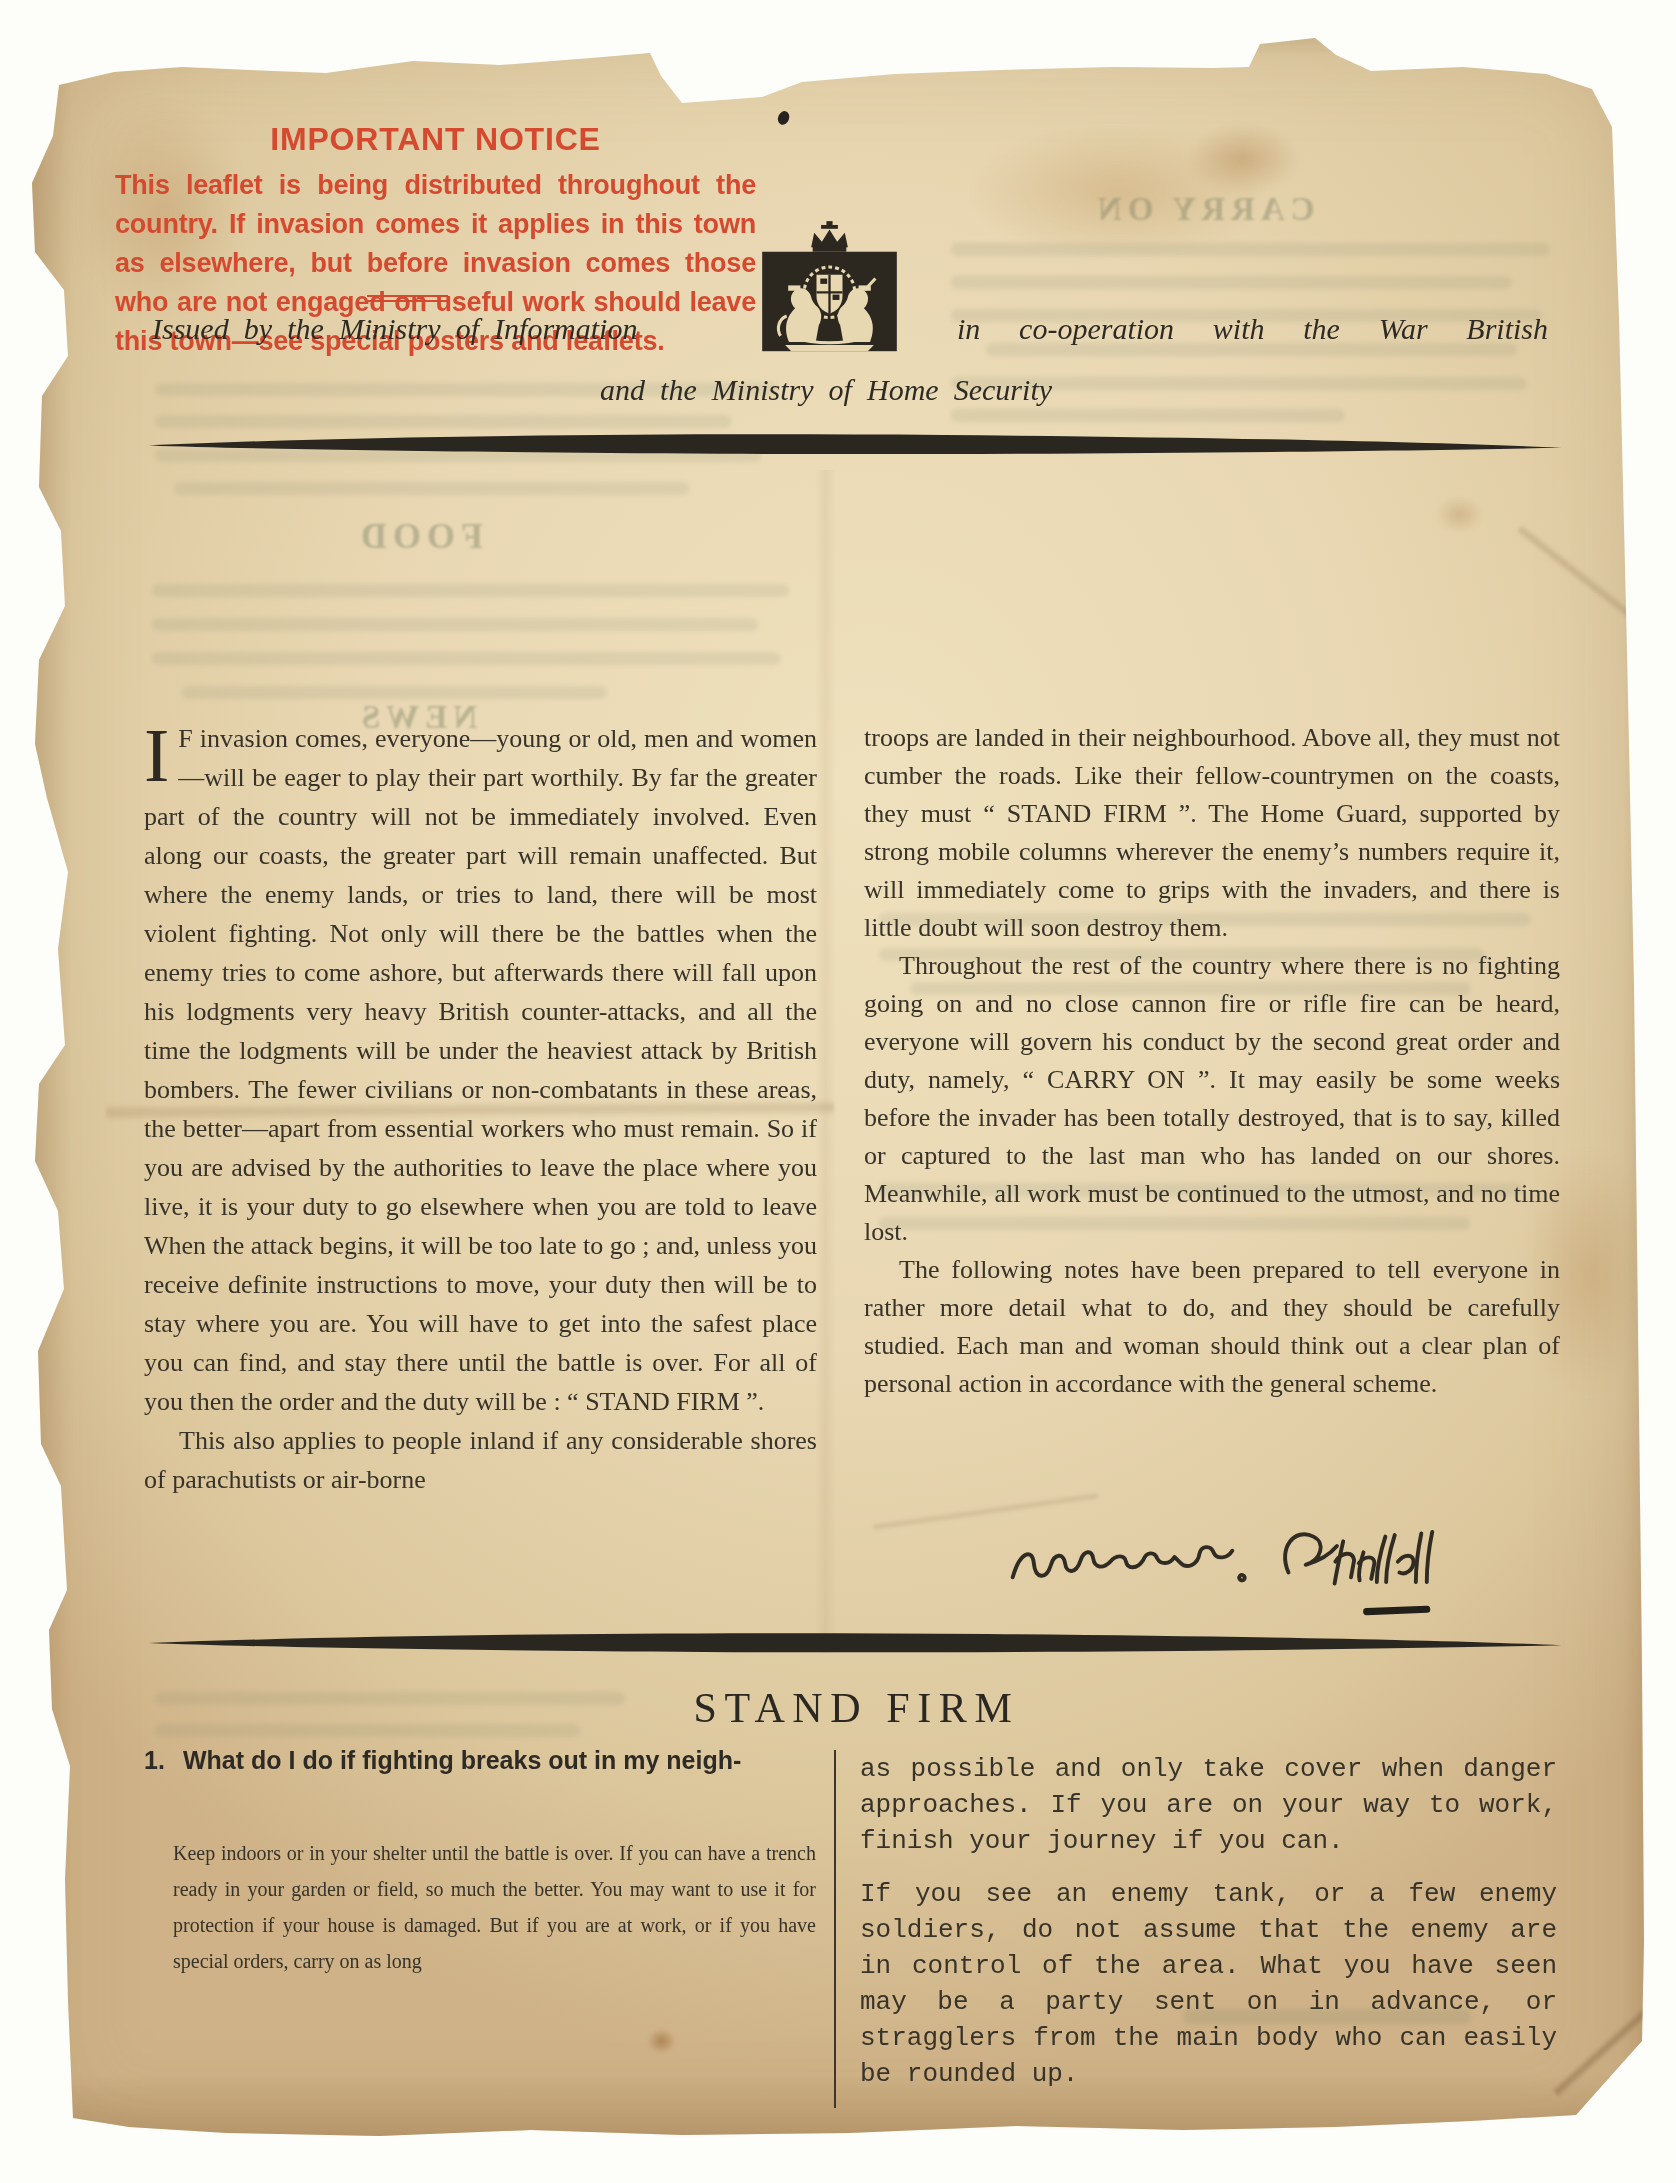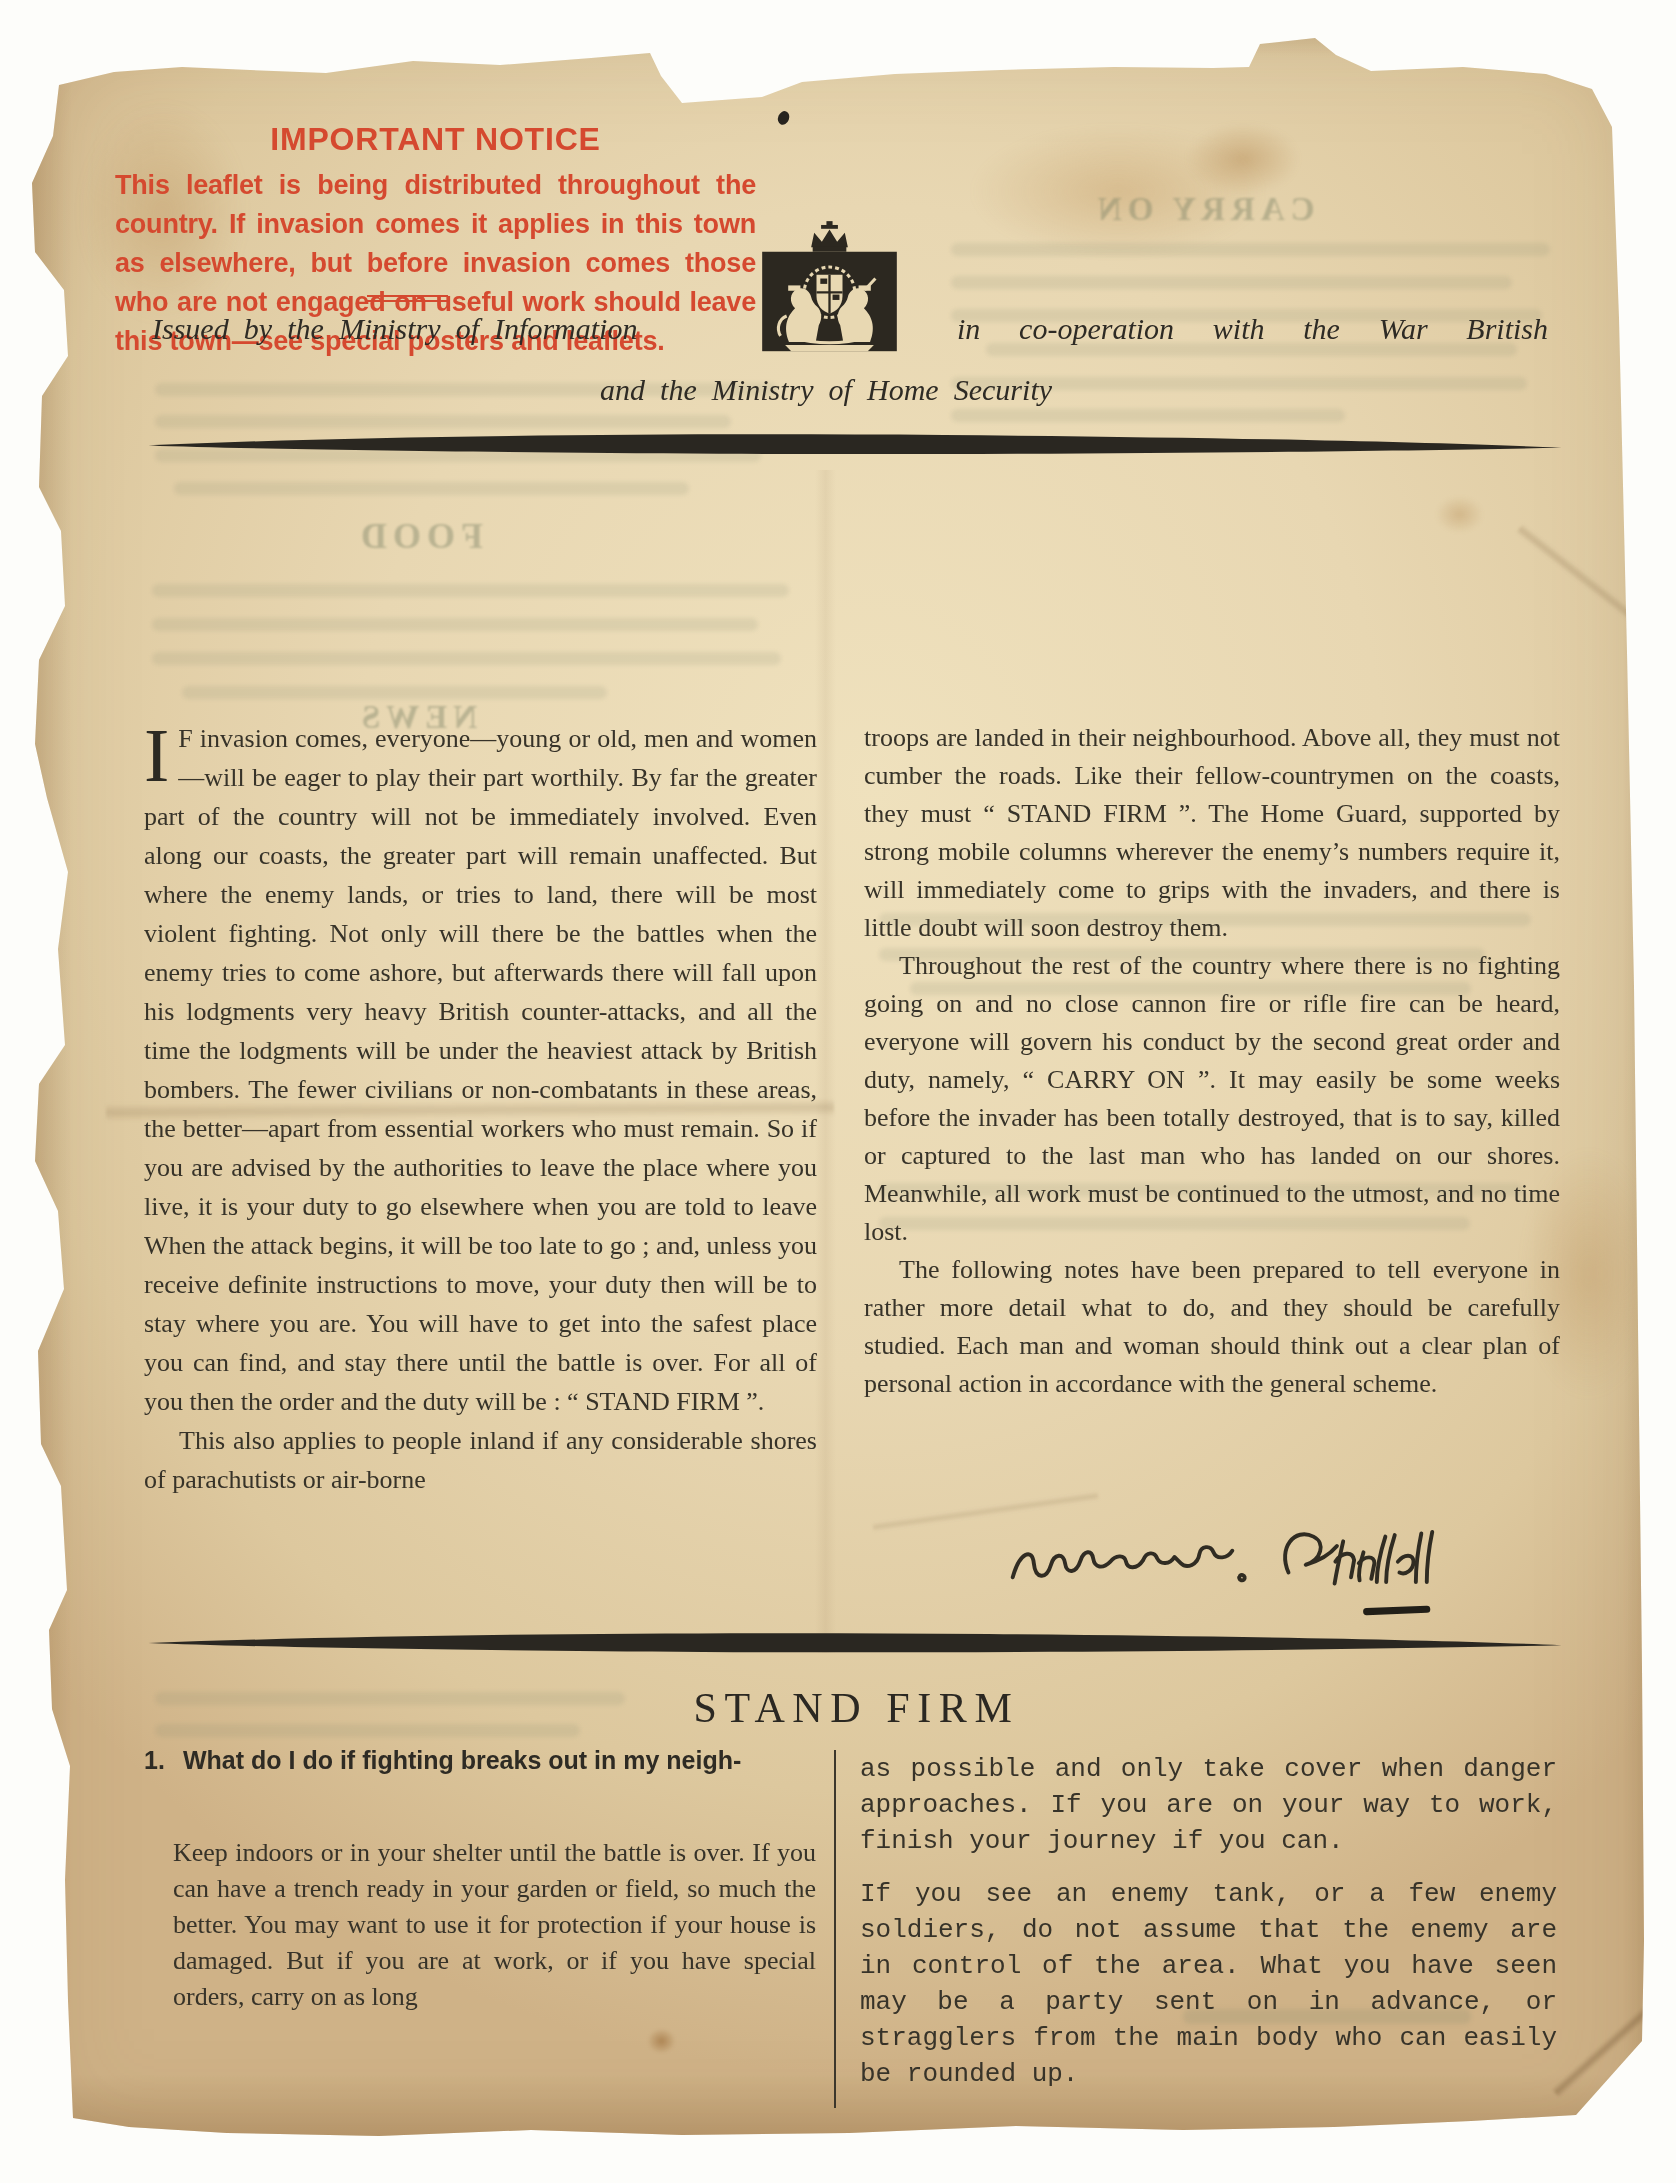--- a/index.html
+++ b/index.html
@@ -73,21 +73,21 @@
 
   
   .sf-heading { position:absolute; left:144px; top:1684px; width:1425px; text-align:center;
                 font-size:42px; letter-spacing:7.6px; color:#2b2822; }
   .divider-v { position:absolute; left:834px; top:1750px; width:2.3px; height:358px; background:#3c372c; }
   .q-block { position:absolute; left:144px; top:1742px; width:667px; color:#2e2b24;
              font-family:"Liberation Sans", sans-serif; font-weight:700; font-size:25px; line-height:36px; }
   .q-block .qnum { position:absolute; left:0; top:0; }
   .q-block .qtext { display:block; padding-left:39px; }
   .q-answer { position:absolute; left:173px; top:1835px; width:643px; text-align:justify;
-              font-size:26px; line-height:36px; color:#373329; }
+              font-size:20px; line-height:36px; color:#373329; }
   .sf-right { position:absolute; left:860px; top:1751px; width:697px; text-align:justify;
               font-size:26px; line-height:36px; color:#373329; }
   .sf-right p { margin:0;font-family:Liberation Mono, monospace; }
   .sf-right p + p { margin-top:16.7px; }
 </style>
 </head>
 <body>
 
 <div class="scan">
   <div class="paper">

